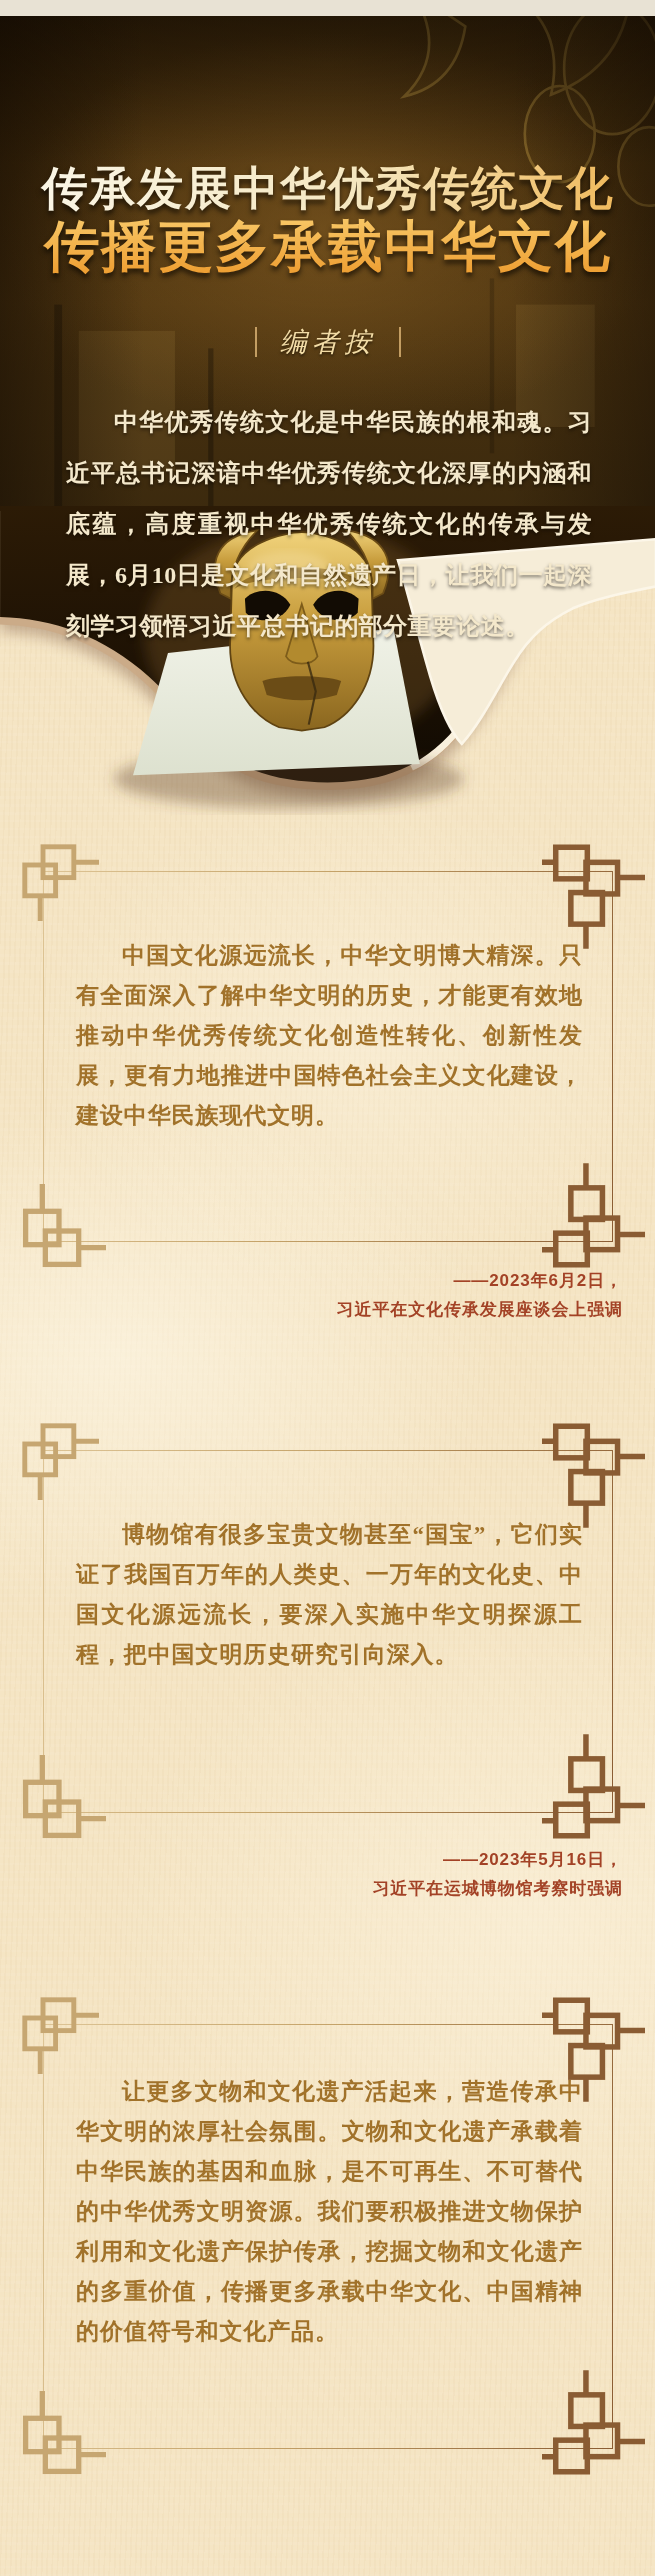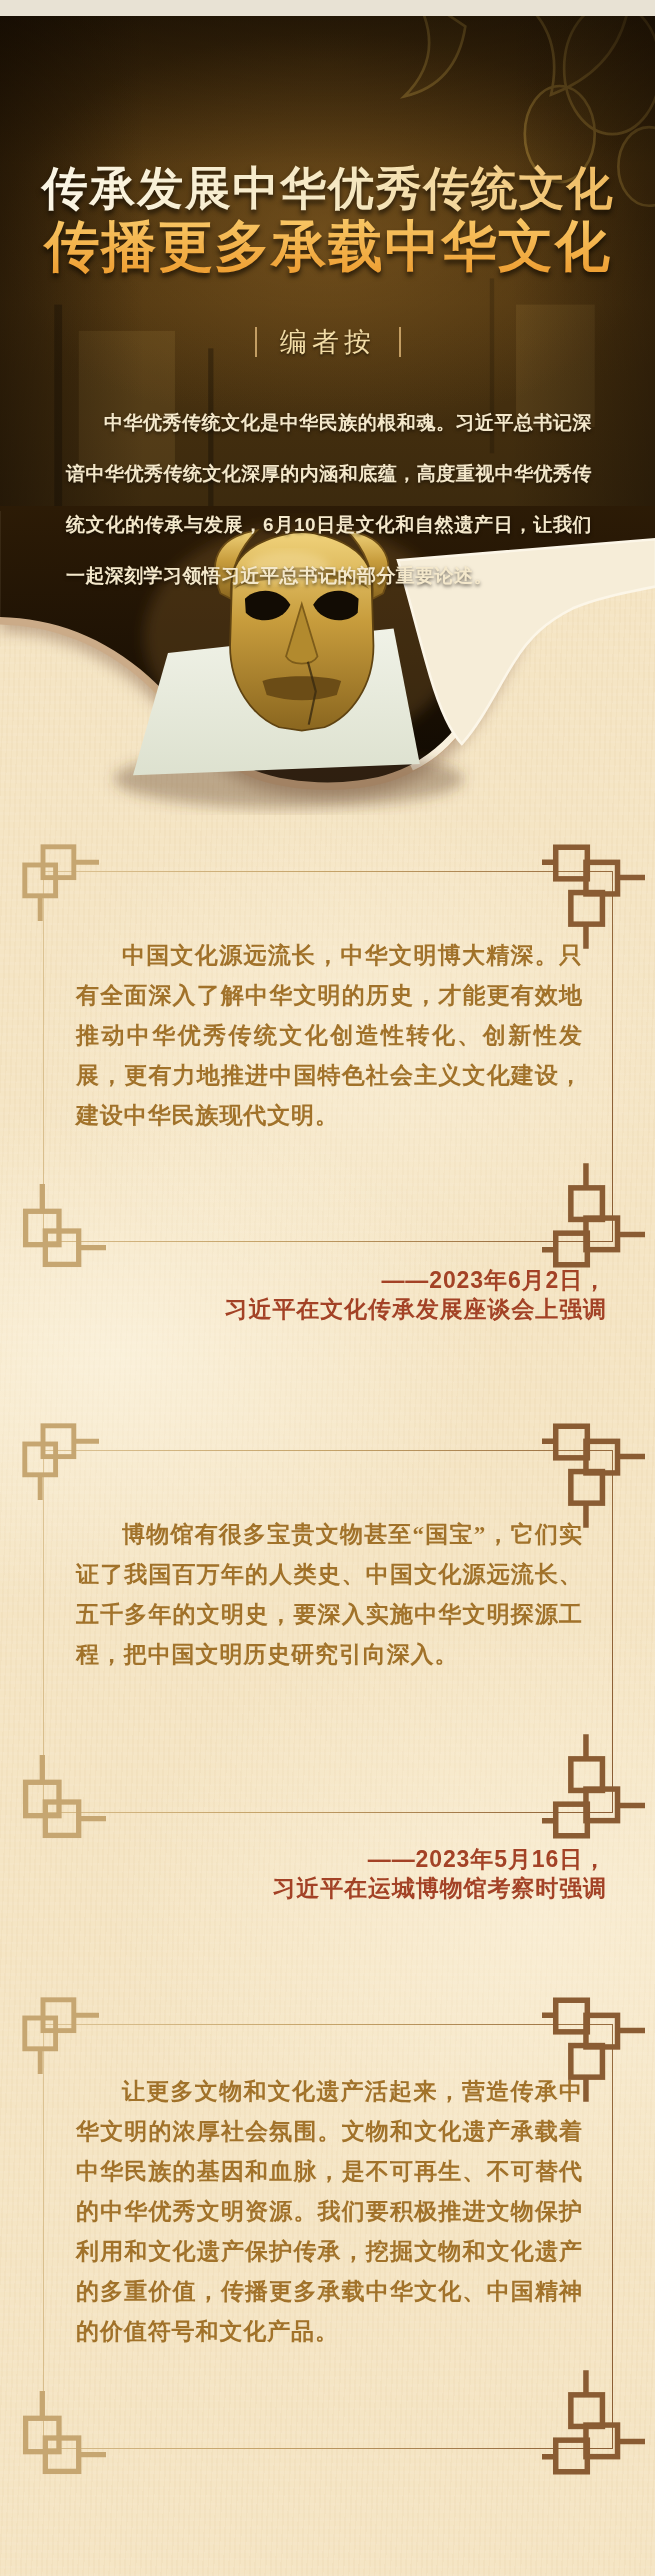--- a/index.html
+++ b/index.html
@@ -38,29 +38,29 @@
     -webkit-background-clip:text; background-clip:text; color:transparent;
     filter:drop-shadow(0 4.4px 2.6px rgba(8,4,0,.65));
   }
   .title-l2 {
     top:194px; font-size:55px; font-weight:700; letter-spacing:1.7px;
     background:linear-gradient(180deg,#f8c766 10%, #ee9f33 85%);
     -webkit-background-clip:text; background-clip:text; color:transparent;
     filter:drop-shadow(0 4.4px 2.6px rgba(8,4,0,.65));
   }
   .editor-row {
-    top:308px; display:flex; align-items:center; justify-content:center; gap:23px;
+    top:308px; display:flex; align-items:center; justify-content:center; gap:23px;font-style:italic;
   }
   .editor-bar { width:1.7px; height:30px; background:#cfa96b; opacity:.9; }
   .editor-label { font-size:27px; letter-spacing:5.2px; color:#f2dca6; font-weight:400;
     text-shadow:0 1.7px 2.6px rgba(0,0,0,.5); }
   .editor-note {
     position:absolute; z-index:5; left:66px; top:381px; width:526px;
-    font-family:Liberation Sans, sans-serif;
-    font-size:19px; line-height:51px; font-weight:700; color:#f4e8cb;
+    font-family:Liberation Serif, serif;
+    font-size:24px; line-height:51px; font-weight:700; color:#f4e8cb;
     text-align:justify; text-indent:2em; letter-spacing:0.4px;
     text-shadow:0 1.7px 3.5px rgba(10,5,0,.55);
   }
   
   .quote-box { position:absolute; left:22px; width:612px; z-index:4; }
   .q-border {
     position:absolute; left:21px; right:21px; top:10.5px; bottom:10.5px;
     border:1.7px solid #b08a4e;
     border-image:linear-gradient(100deg,#ddc495 0%, #c5a369 45%, #8a5c33 100%) 1;
   }
@@ -70,23 +70,23 @@
     text-align:justify; text-indent:2em; letter-spacing:0.9px;
   }
   .knot { position:absolute; z-index:2; color:#c6a671; }
   .knot.dark { color:#8a5c33; }
   .k-tl { left:-7px; top:-23px; }
   .k-tr { right:-10.5px; top:-28px; }
   .k-bl { left:-7px; bottom:-23px; transform:scaleY(-1); }
   .k-br { right:-10.5px; bottom:-28px; transform:scaleY(-1); }
   
   .attribution {
-    position:absolute; right:49px; width:577px; z-index:4; text-align:right;
+    position:absolute; right:33px; width:577px; z-index:4; text-align:right;
     font-family:"Liberation Sans","DejaVu Sans",sans-serif;
-    font-size:23px; line-height:29px; font-weight:700; color:#a34226; letter-spacing:0.9px;
+    font-size:17px; line-height:29px; font-weight:700; color:#a34226; letter-spacing:0.9px;
   }
   .a1 { top:1250px; } .a2 { top:1829px; } .a3 { top:2472px; }
   .b1 { top:844px; height:392px; }
   .b2 { top:1423px; height:384px; }
   .b3 { top:1997px; height:446px; }
   .t1 { top:76px; } .t2 { top:76px; } .t3 { top:59px; }
 </style>
 </head>
 <body>
 
@@ -220,21 +220,21 @@
       </svg>
     <svg class="knot dark k-tr" width="103" height="117" viewBox="0 0 150 170">
         <use href="#knotB"></use>
       </svg>
     <svg class="knot k-bl" width="91" height="91" viewBox="0 0 120 120">
         <use href="#knotA"></use>
       </svg>
     <svg class="knot dark k-br" width="103" height="117" viewBox="0 0 150 170">
         <use href="#knotB"></use>
       </svg>
-    <p class="q-text t2">博物馆有很多宝贵文物甚至“国宝”，它们实证了我国百万年的人类史、中国文化源远流长、五千多年的文明史，要深入实施中华文明探源工程，把中国文明历史研究引向深入。</p>
+    <p class="q-text t2">博物馆有很多宝贵文物甚至“国宝”，它们实证了我国百万年的人类史、一万年的文化史、中国文化源远流长，要深入实施中华文明探源工程，把中国文明历史研究引向深入。</p>
   </div>
   <div class="attribution a2">
     <div>——2023年5月16日，</div>
     <div>习近平在运城博物馆考察时强调</div>
   </div>
 
   <div class="quote-box b3">
     <div class="q-border"></div>
     <svg class="knot k-tl" width="84" height="84" viewBox="0 0 120 120">
         <use href="#knotA"></use>

